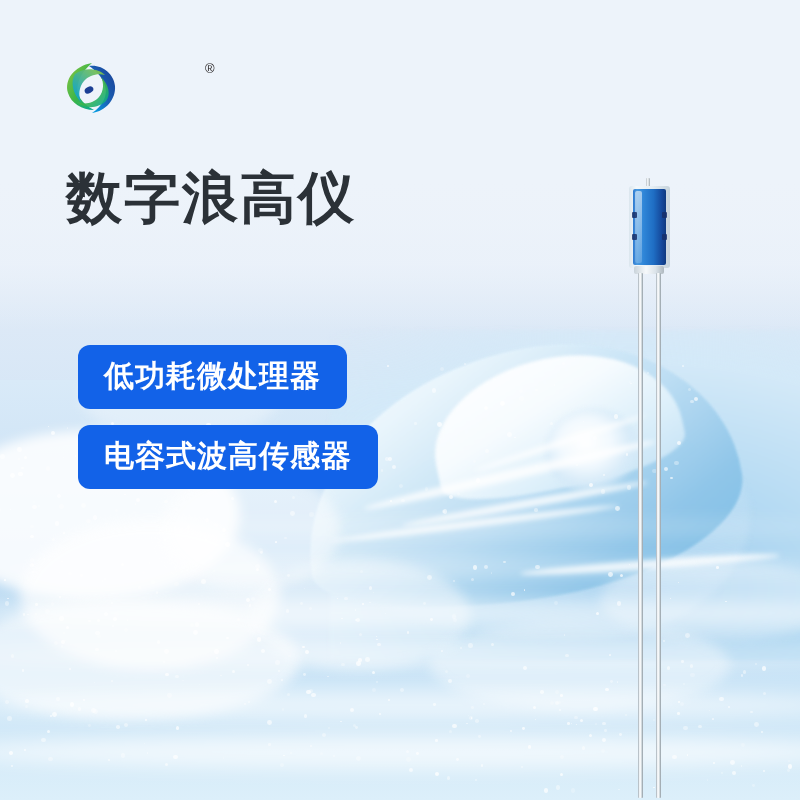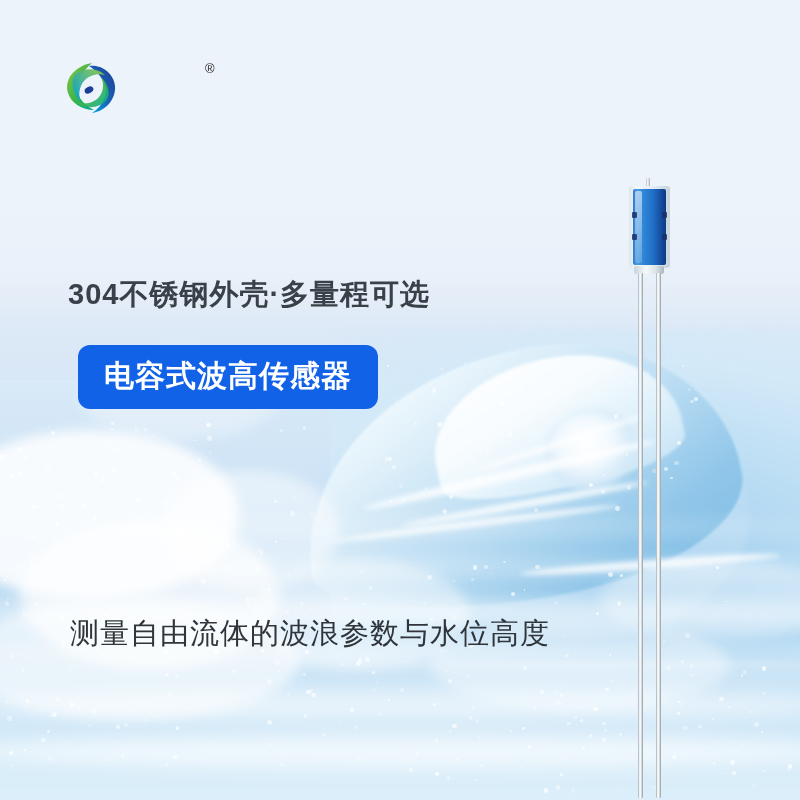--- a/index.html
+++ b/index.html
@@ -705,27 +705,27 @@
         <path d="M30 3 C12 6 2 20 6 33 C9 43 20 50 32 50 C20 44 13 34 16 24 C18 15 24 8 30 3 Z" fill="url(#gGreen)"></path>
         <path d="M27 6 C40 4 52 14 53 26 C54 39 44 51 30 53 C41 46 46 35 43 26 C40 16 33 10 27 6 Z" fill="url(#gBlue)"></path>
         <path d="M13 14 C22 7 36 8 43 15 C36 13 27 15 22 21 C17 27 16 35 19 42 C11 34 8 22 13 14 Z" fill="url(#gCyan)" opacity="0.95"></path>
         <path d="M44 41 C36 49 22 49 15 42 C23 45 32 43 37 37 C42 31 42 23 39 17 C47 25 49 35 44 41 Z" fill="url(#gGreen)" opacity="0.9"></path>
         <ellipse cx="27" cy="30" rx="4.6" ry="3.2" fill="#1b3f94" transform="rotate(-28 27 30)"></ellipse>
       </svg>
     </span>
     <span class="logo-reg">®</span>
   </div>
 
-  <div class="subtitle">304不锈钢外壳·多量程可选</div>
+  <div class="title">数字浪高仪</div>
 
   <div class="pills">
+    <span class="pill-row"><span class="pill">低功耗微处理器</span></span>
     <span class="pill-row"><span class="pill">电容式波高传感器</span></span>
   </div>
 
-  <div class="tagline">测量自由流体的波浪参数与水位高度</div>
 
   <div class="product">
     <div class="stub"></div>
     <div class="head">
       <div class="head-frame"></div>
       <div class="head-body"></div>
       <div class="head-gloss"></div>
       <div class="notch n-l1"></div>
       <div class="notch n-l2"></div>
       <div class="notch n-r1"></div>

